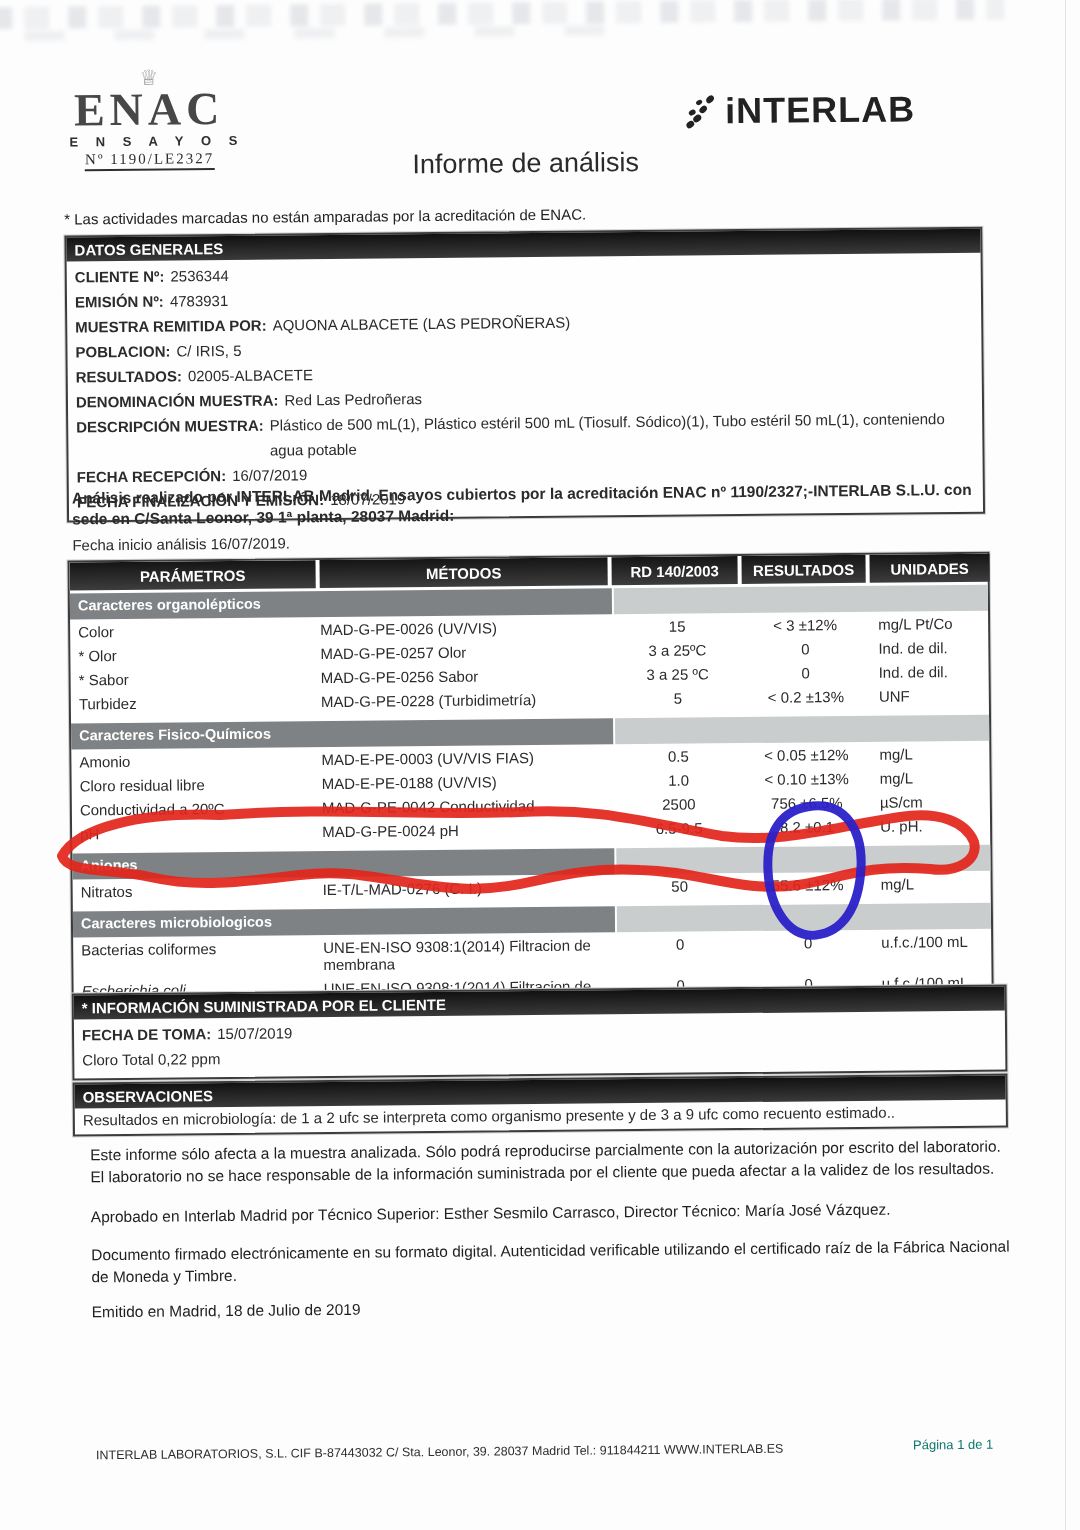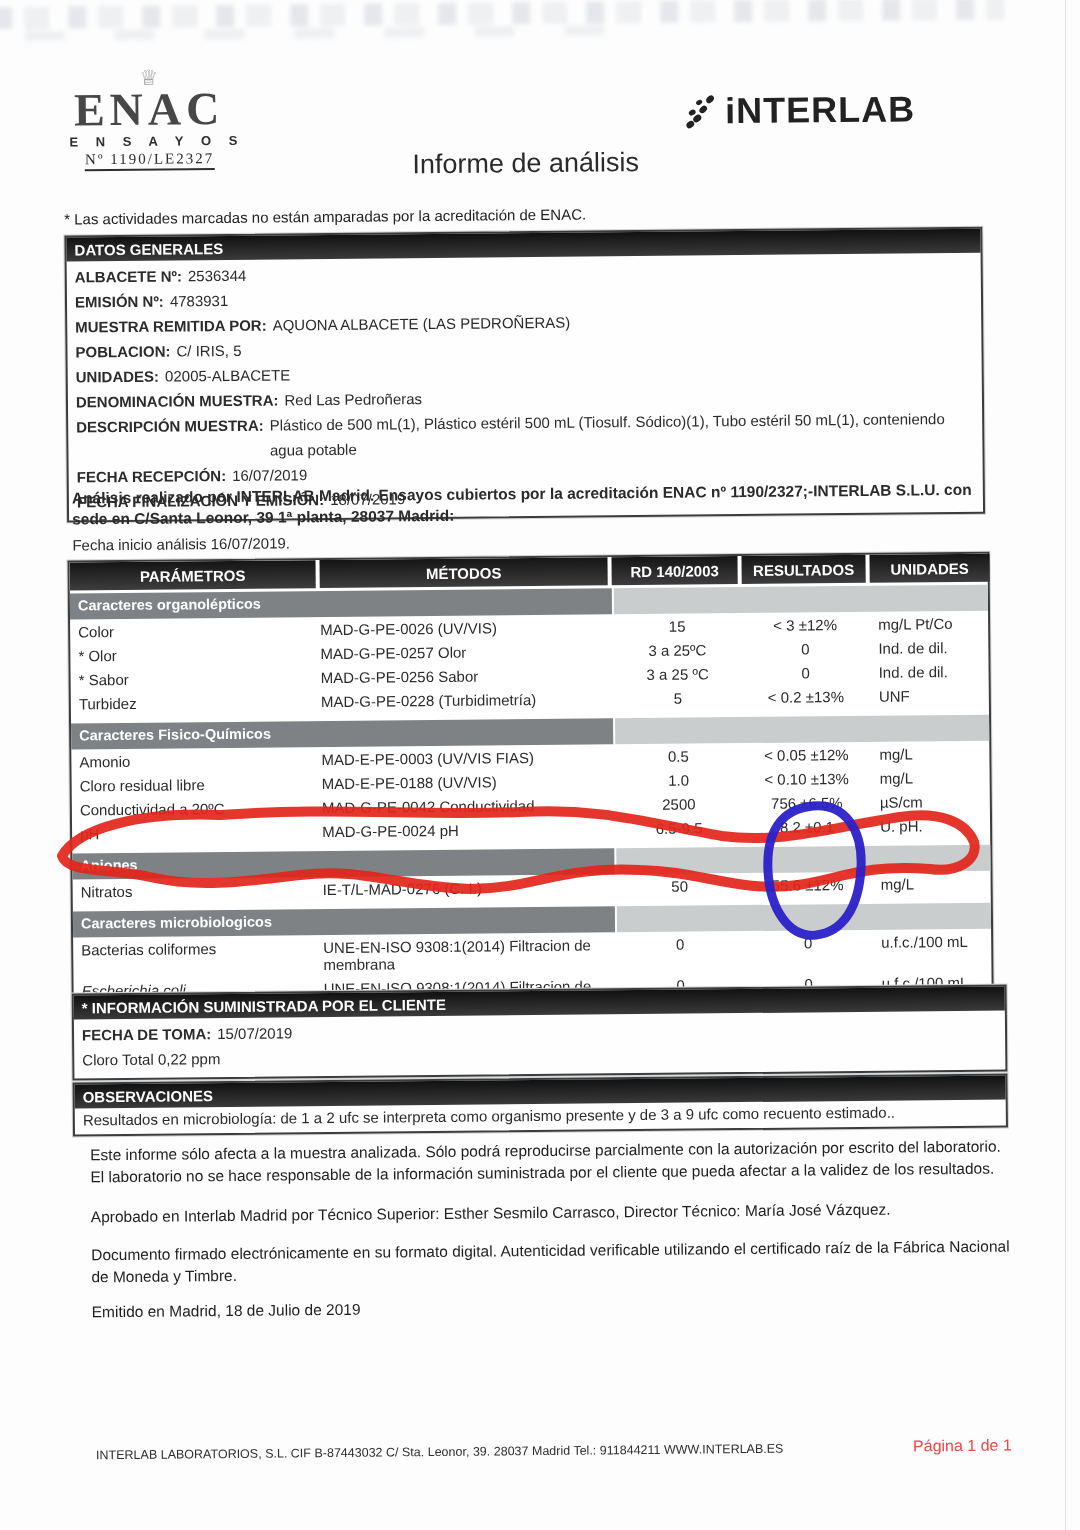--- a/index.html
+++ b/index.html
@@ -82,21 +82,21 @@
   .obsbox  { left:68px; top:1078px; width:935px; }
   .obsbox .box-body, .infobox .box-body { font-size:15px; }
 
   .para { position:absolute; font-size:15.5px; line-height:22px; color:#1f1f1f; width:925px; }
   .p1 { left:85px; top:1140px; }
   .p2 { left:85px; top:1202px; }
   .p3 { left:85px; top:1240px; }
   .p4 { left:85px; top:1297px; }
 
   .footer { position:absolute; left:88px; top:1444px; font-size:12.5px; color:#2e2e2e; }
-  .pagenum { position:absolute; left:905px; top:1441px; font-size:16px; color:#ef4444; }
+  .pagenum { position:absolute; left:905px; top:1441px; font-size:13px; color:#0f766e; }
 
   
   .anno { position:absolute; inset:0; pointer-events:none; z-index:50; }
 </style>
 </head>
 <body>
 
 <div class="page">
 
   <div class="scan-ghost"></div>
@@ -124,37 +124,37 @@
   </div>
 
   <div class="doc-title">Informe de análisis</div>
 
   <div class="footnote">* Las actividades marcadas no están amparadas por la acreditación de ENAC.</div>
 
   <div class="box datos">
     <div class="box-head">DATOS GENERALES</div>
     <div class="box-body">
       <div class="kv">
-          <b>ALBACETE Nº:</b>
+          <b>CLIENTE Nº:</b>
           <span class="v">2536344</span>
         </div>
       <div class="kv">
           <b>EMISIÓN Nº:</b>
           <span class="v">4783931</span>
         </div>
       <div class="kv">
           <b>MUESTRA REMITIDA POR:</b>
           <span class="v">AQUONA ALBACETE (LAS PEDROÑERAS)</span>
         </div>
       <div class="kv">
           <b>POBLACION:</b>
           <span class="v">C/ IRIS, 5</span>
         </div>
       <div class="kv">
-          <b>UNIDADES:</b>
+          <b>RESULTADOS:</b>
           <span class="v">02005-ALBACETE</span>
         </div>
       <div class="kv">
           <b>DENOMINACIÓN MUESTRA:</b>
           <span class="v">Red Las Pedroñeras</span>
         </div>
       <div class="kv">
           <b>DESCRIPCIÓN MUESTRA:</b>
           <span class="v" style="max-width:700px">Plástico de 500 mL(1), Plástico estéril 500 mL (Tiosulf. Sódico)(1), Tubo estéril 50 mL(1), conteniendo agua potable</span>
         </div>

